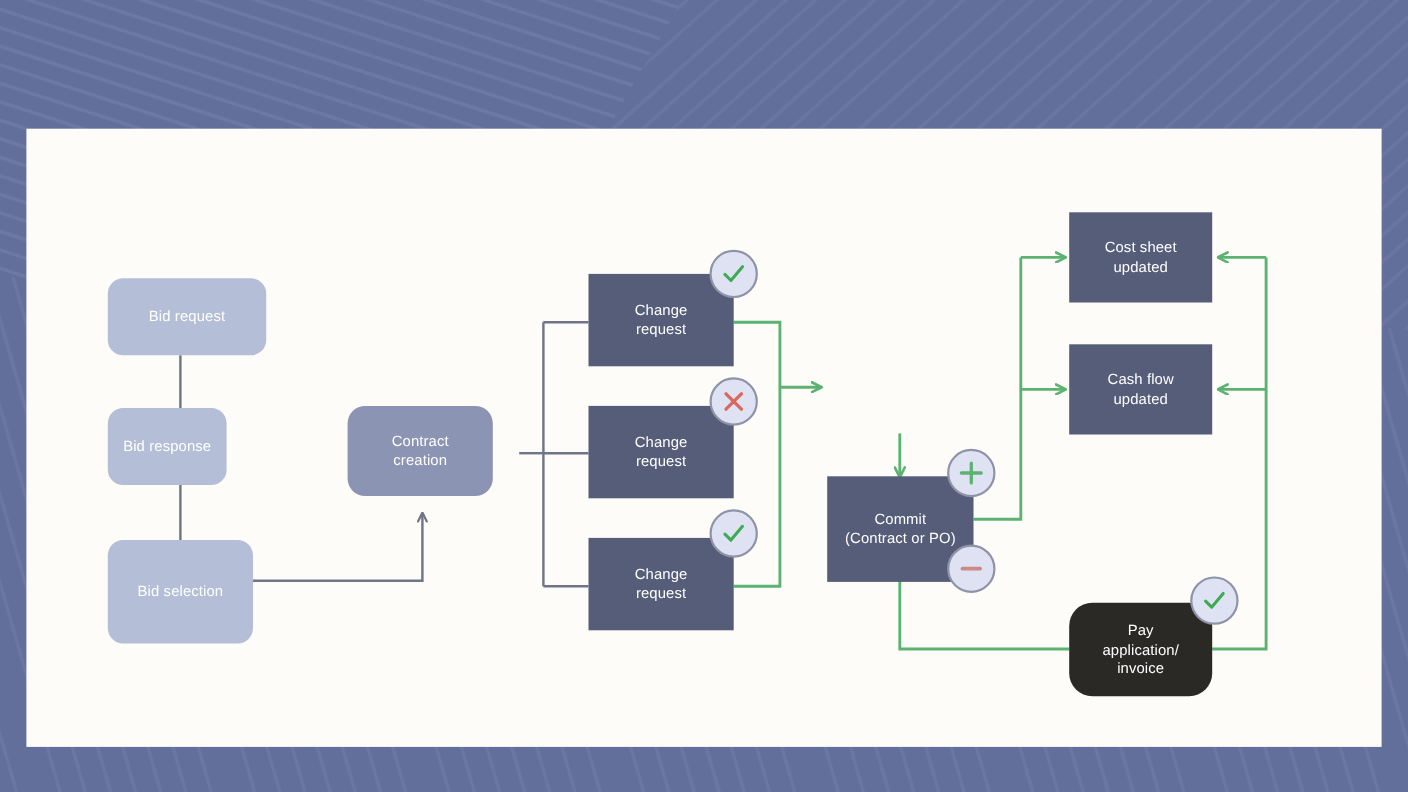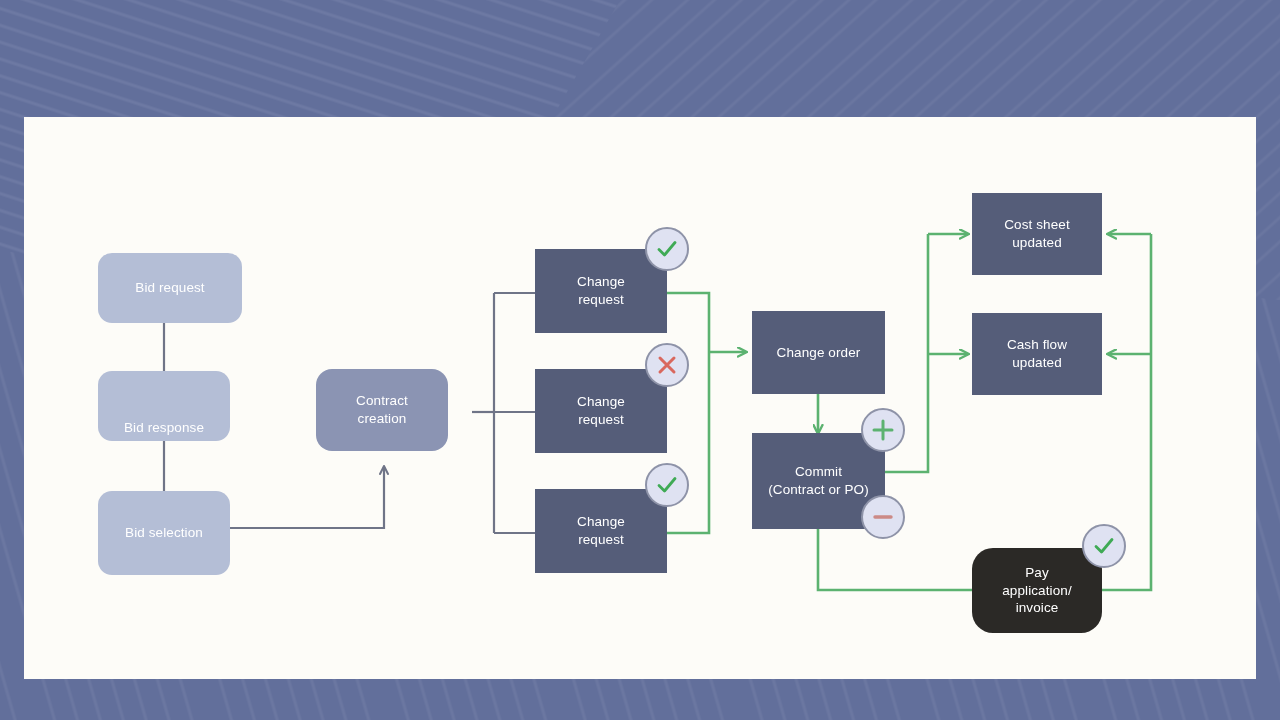--- a/index.html
+++ b/index.html
@@ -170,25 +170,25 @@
         <path d="M1078,473 L1127,473 L1127,117"></path>
         <path d="M1127,117 L1084,117" marker-end="url(#arrowGreen)"></path>
         <path d="M1127,237 L1084,237" marker-end="url(#arrowGreen)"></path>
       </g>
     </svg>
 
     <div class="node light" style="left:74px; top:136px; width:144px; height:70px;">
       <span class="label">Bid request</span>
     </div>
 
-    <div class="node light" style="left:74px; top:254px; width:132px; height:70px;align-items:flex-end;">
+    <div class="node light" style="left:74px; top:254px; width:108px; height:70px;">
       <span class="label">Bid response</span>
     </div>
 
-    <div class="node light" style="left:74px; top:374px; width:132px; height:84px;">
+    <div class="node light" style="left:74px; top:374px; width:132px; height:94px;">
       <span class="label">Bid selection</span>
     </div>
 
     <div class="node mid" style="left:292px; top:252px; width:132px; height:82px;">
       <span class="label">Contract
 creation</span>
     </div>
 
     <div class="node dark" style="left:511px; top:132px; width:132px; height:84px;">
       <span class="label">Change
@@ -213,23 +213,20 @@
     <div class="node dark" style="left:511px; top:372px; width:132px; height:84px;">
       <span class="label">Change
 request</span>
     </div>
     <div class="badge" style="left:621px; top:346px;">
       <svg width="26" height="26" viewBox="0 0 26 26">
         <path d="M5,13.5 L10.5,19 L21,6.5" fill="none" stroke="#3faa55" stroke-width="2.8" stroke-linecap="round" stroke-linejoin="round"></path>
       </svg>
     </div>
 
-    <div class="node dark" style="left:728px; top:194px; width:133px; height:83px;">
-      <span class="label">Change order</span>
-    </div>
 
     <div class="node dark" style="left:728px; top:316px; width:133px; height:96px;">
       <span class="label">Commit
 (Contract or PO)</span>
     </div>
     <div class="badge" style="left:837px; top:291px;">
       <svg width="26" height="26" viewBox="0 0 26 26">
         <path d="M13,4 L13,22 M4,13 L22,13" fill="none" stroke="#5cb270" stroke-width="3" stroke-linecap="round"></path>
       </svg>
     </div>

